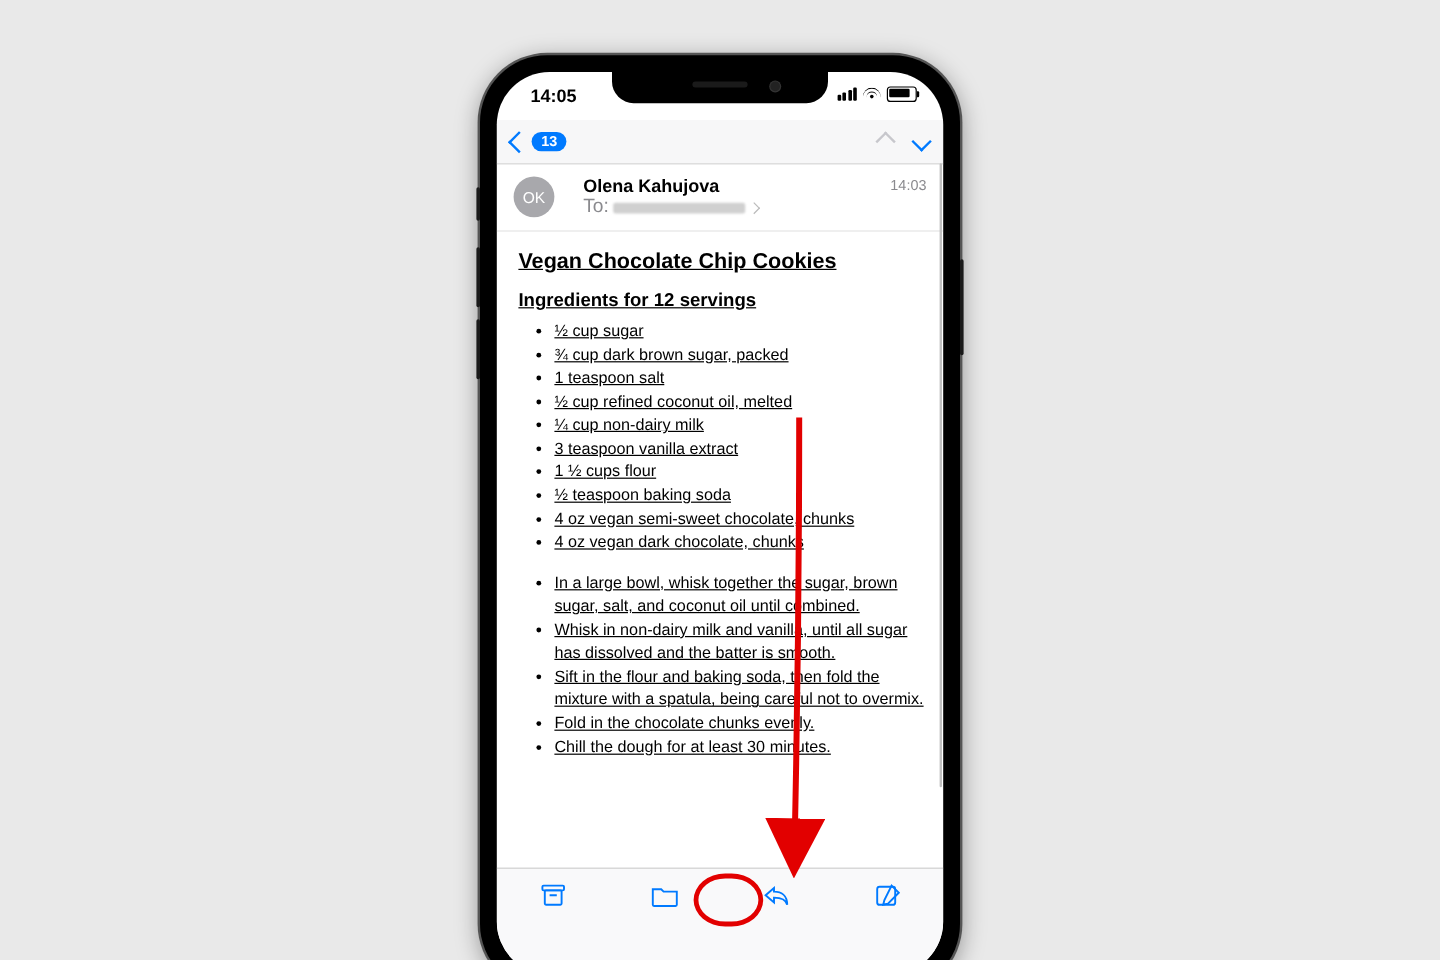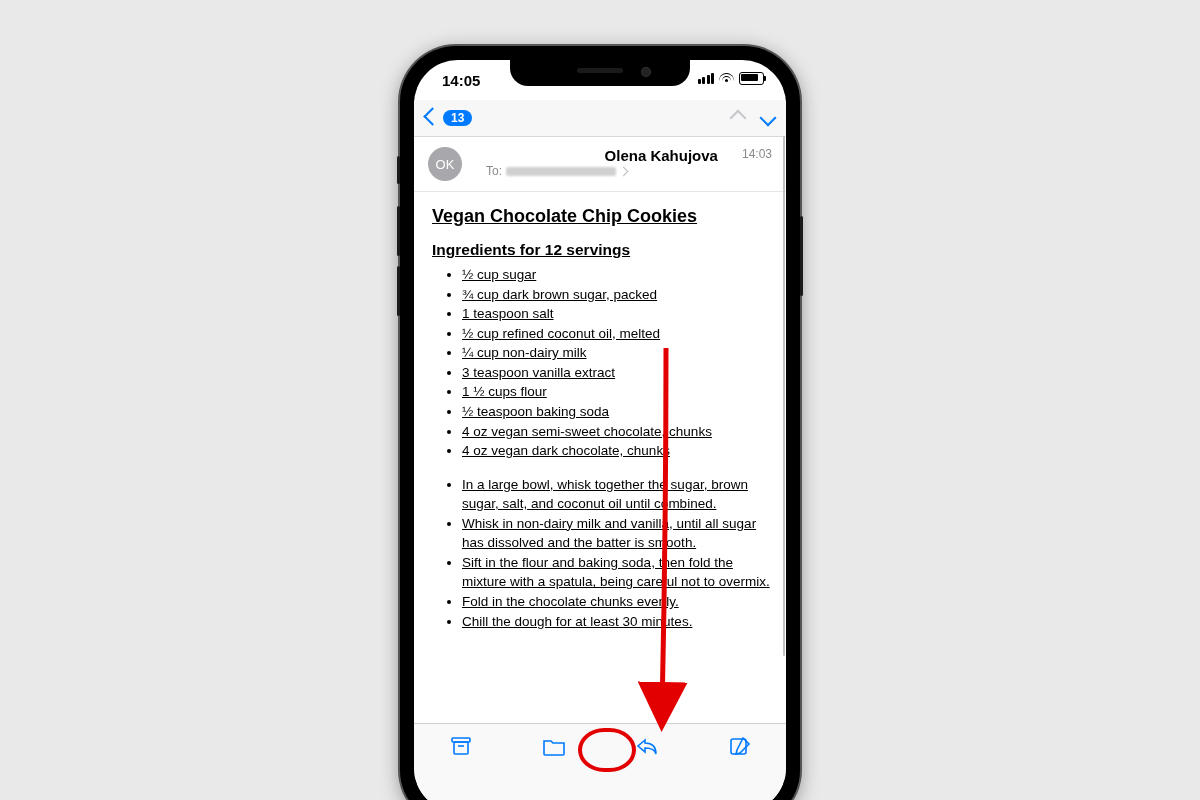--- a/index.html
+++ b/index.html
@@ -29,33 +29,33 @@
   .wifi{width:15px;height:11px;position:relative;}
   .wifi::before,.wifi::after,.wifi span{content:"";position:absolute;border:1.8px solid #000;border-bottom:none;border-left:none;border-right:none;border-radius:50%;}
   .wifi::before{width:15px;height:15px;left:0;top:0;}
   .wifi::after{width:9px;height:9px;left:3px;top:3px;}
   .wifi span{width:3px;height:3px;left:6px;top:6px;border:none;background:#000;border-radius:50%;}
   .batt{width:23px;height:11px;border:1px solid #000;border-radius:3px;position:relative;}
   .batt::after{content:"";position:absolute;right:-3px;top:3px;width:2px;height:5px;background:#000;border-radius:0 1px 1px 0;}
   .batt i{display:block;margin:1px;width:17px;height:7px;background:#000;border-radius:1px;}
   
   .nav{height:36px;border-bottom:1px solid #d8d8d8;display:flex;align-items:center;justify-content:space-between;padding:0 12px;background:#f7f7f8;}
-  .nav-left{display:flex;align-items:flex-start;gap:4px;color:#007aff;}
+  .nav-left{display:flex;align-items:center;gap:4px;color:#007aff;}
   .chev-left{width:11px;height:11px;border-left:2.2px solid #007aff;border-bottom:2.2px solid #007aff;transform:rotate(45deg);}
   .count-badge{background:#007aff;color:#fff;font-size:12px;font-weight:600;border-radius:10px;padding:1px 8px;}
   .nav-right{display:flex;gap:18px;}
   .chev{width:10px;height:10px;border-left:2px solid;border-bottom:2px solid;}
   .chev.up{transform:rotate(135deg);color:#c7c7cc;}
   .chev.down{transform:rotate(-45deg);color:#007aff;}
   
   .ehdr{padding:10px 14px;border-bottom:1px solid #e5e5e5;display:flex;gap:24px;}
   .avatar{width:34px;height:34px;border-radius:50%;background:#a8a8ac;color:#fff;font-size:13px;font-weight:500;display:flex;align-items:center;justify-content:center;flex:none;}
-  .hdr-mid{flex:1;min-width:0;text-align:right;}
+  .hdr-mid{flex:1;min-width:0;}
   .sender{font-size:15px;font-weight:600;color:#000;}
-  .toline{font-size:12px;color:#8a8a8e;display:flex;align-items:center;gap:4px;}
+  .toline{font-size:16px;color:#8a8a8e;display:flex;align-items:center;gap:4px;}
   .blur{display:inline-block;width:110px;height:9px;background:#d0d0d0;border-radius:2px;filter:blur(1px);}
   .tiny-chev{width:6px;height:6px;border-right:1.4px solid #bbb;border-top:1.4px solid #bbb;transform:rotate(45deg);}
   .etime{font-size:12px;color:#8a8a8e;}
   
   .body{padding:6px 12px 0 18px;overflow:hidden;height:536px;text-decoration:underline;}
   .title{font-size:18px;font-weight:700;margin:8px 0 14px;}
   .h2{font-size:15.5px;font-weight:700;margin:10px 0 6px;}
   ul{margin:4px 0 14px 0;padding-left:30px;}
   li{font-size:13.5px;line-height:1.45;color:#000;}
   

